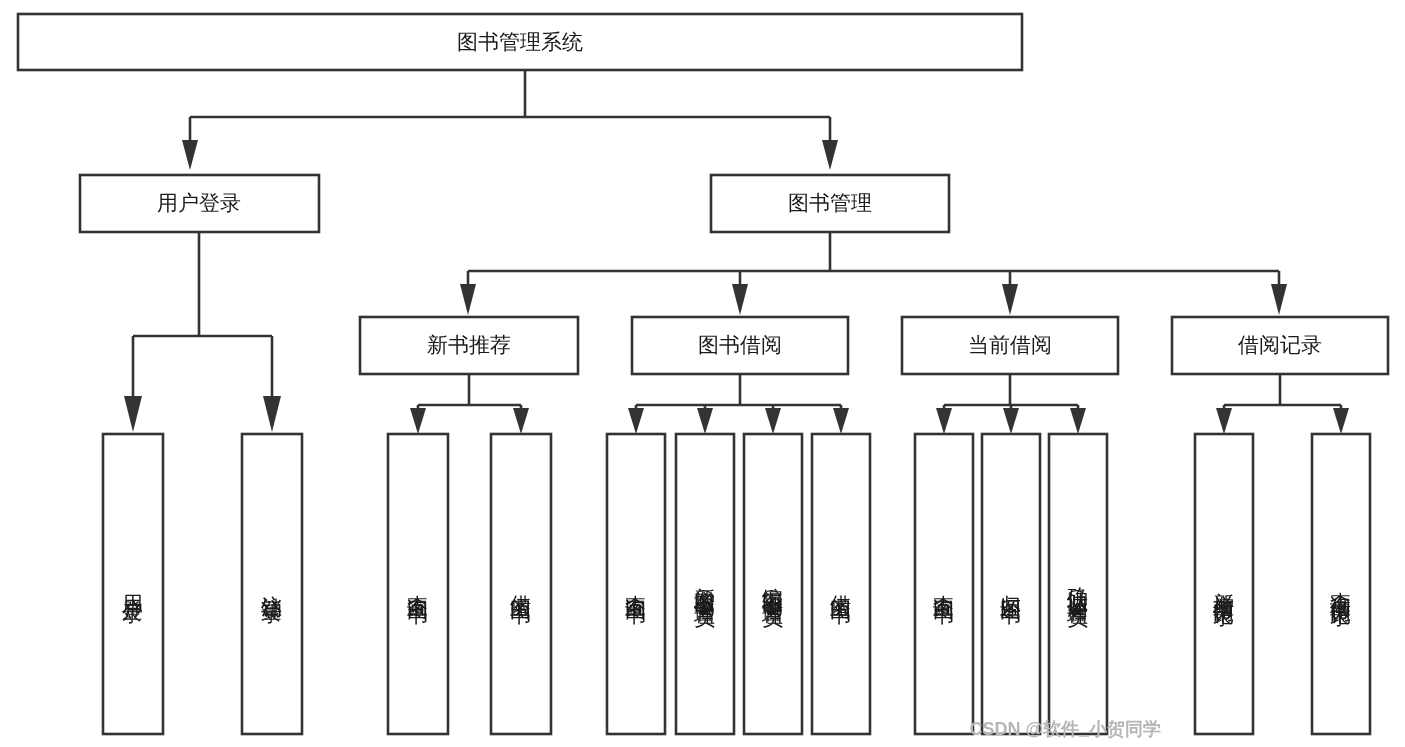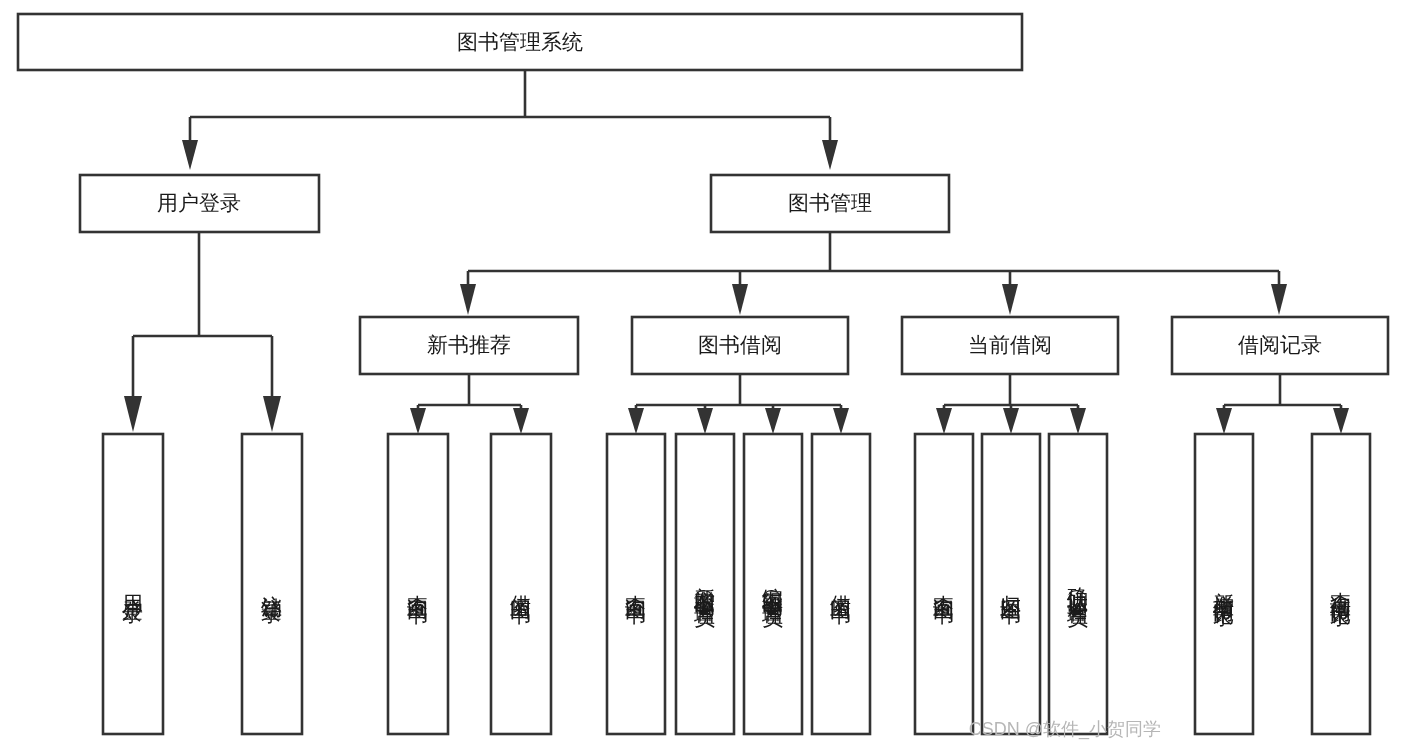--- a/index.html
+++ b/index.html
@@ -61,20 +61,21 @@
   }
   .watermark {
     position: absolute;
     right: 12px;
     bottom: 6px;
     font-family: "Liberation Sans", "DejaVu Sans", sans-serif;
     font-size: 18px;
     color: #b6b6b6;
     white-space: nowrap;
     user-select: none;
+    font-weight: bold;
   }
 </style>
 </head>
 <body>
 
 <div id="diagram-root">
 
   <svg class="flow" viewBox="0 0 1405 747" xmlns="http://www.w3.org/2000/svg">
 
     <g>

